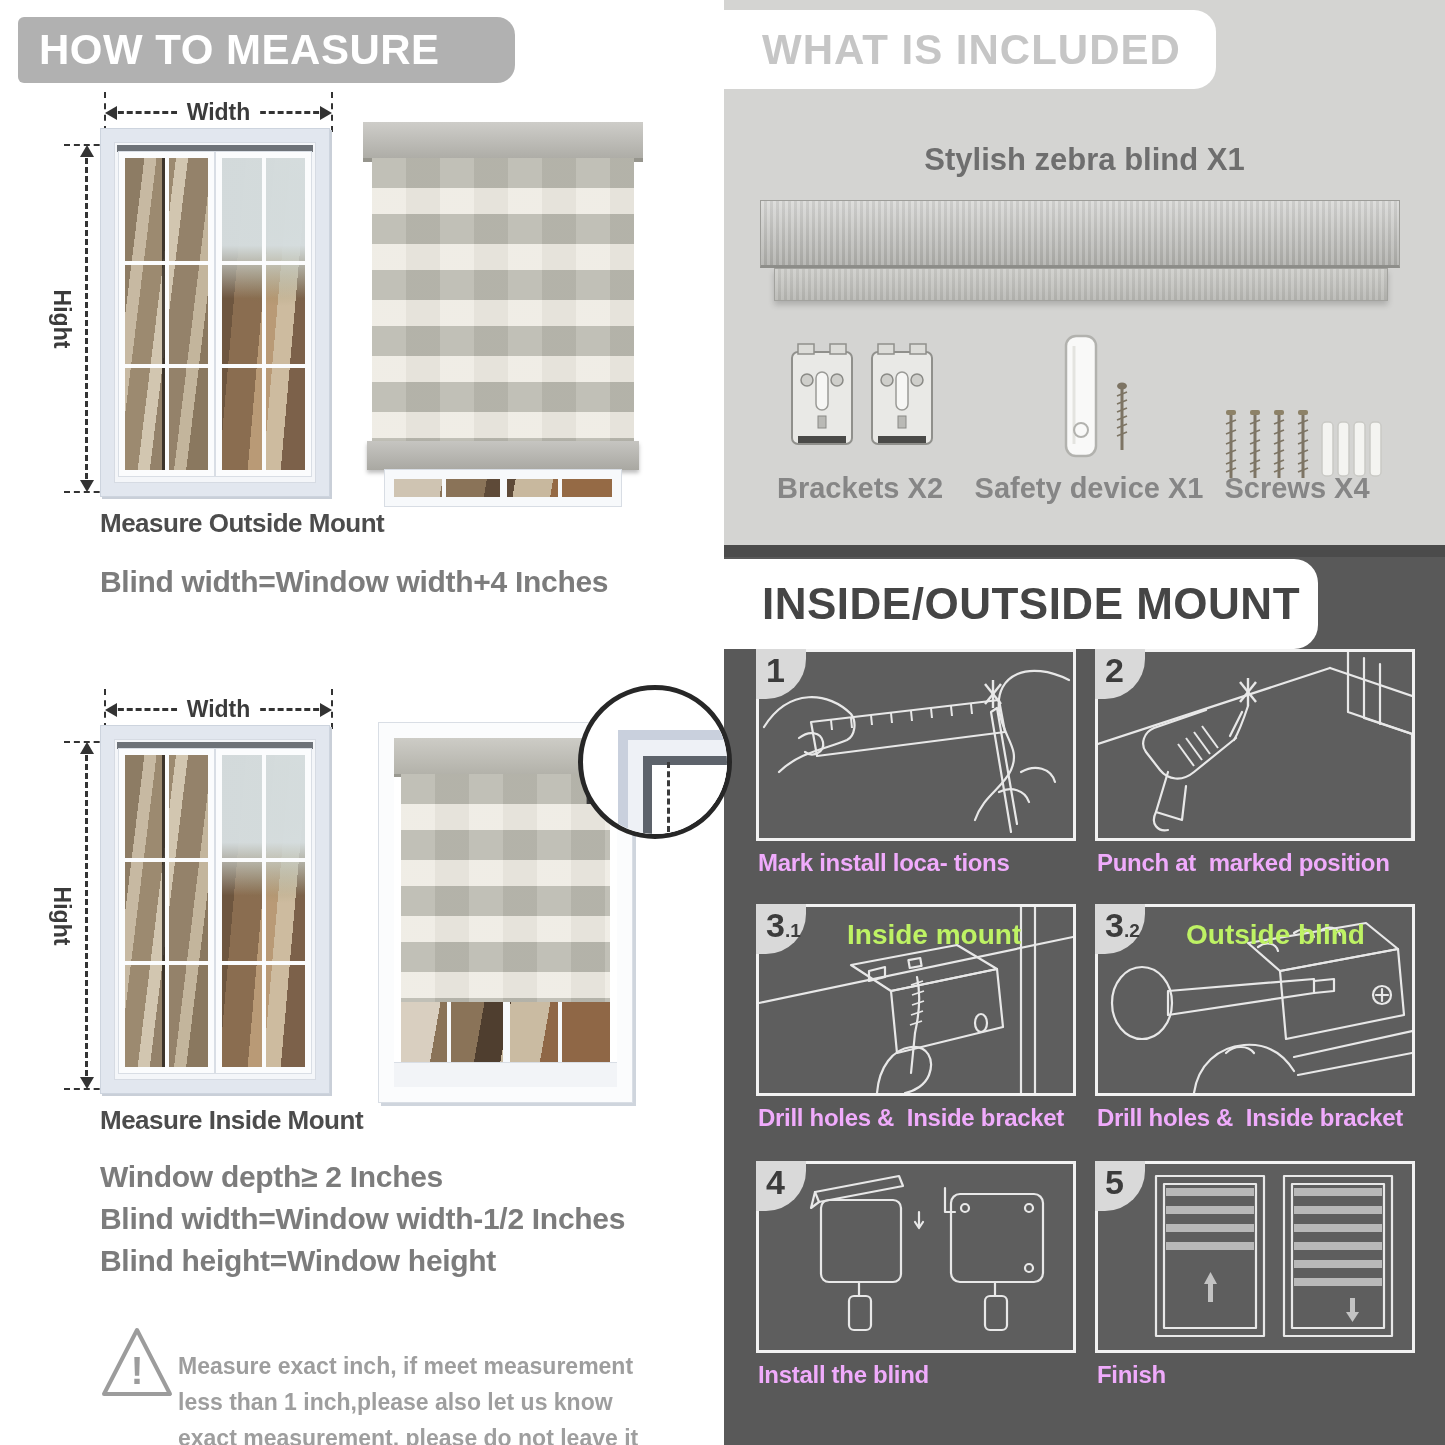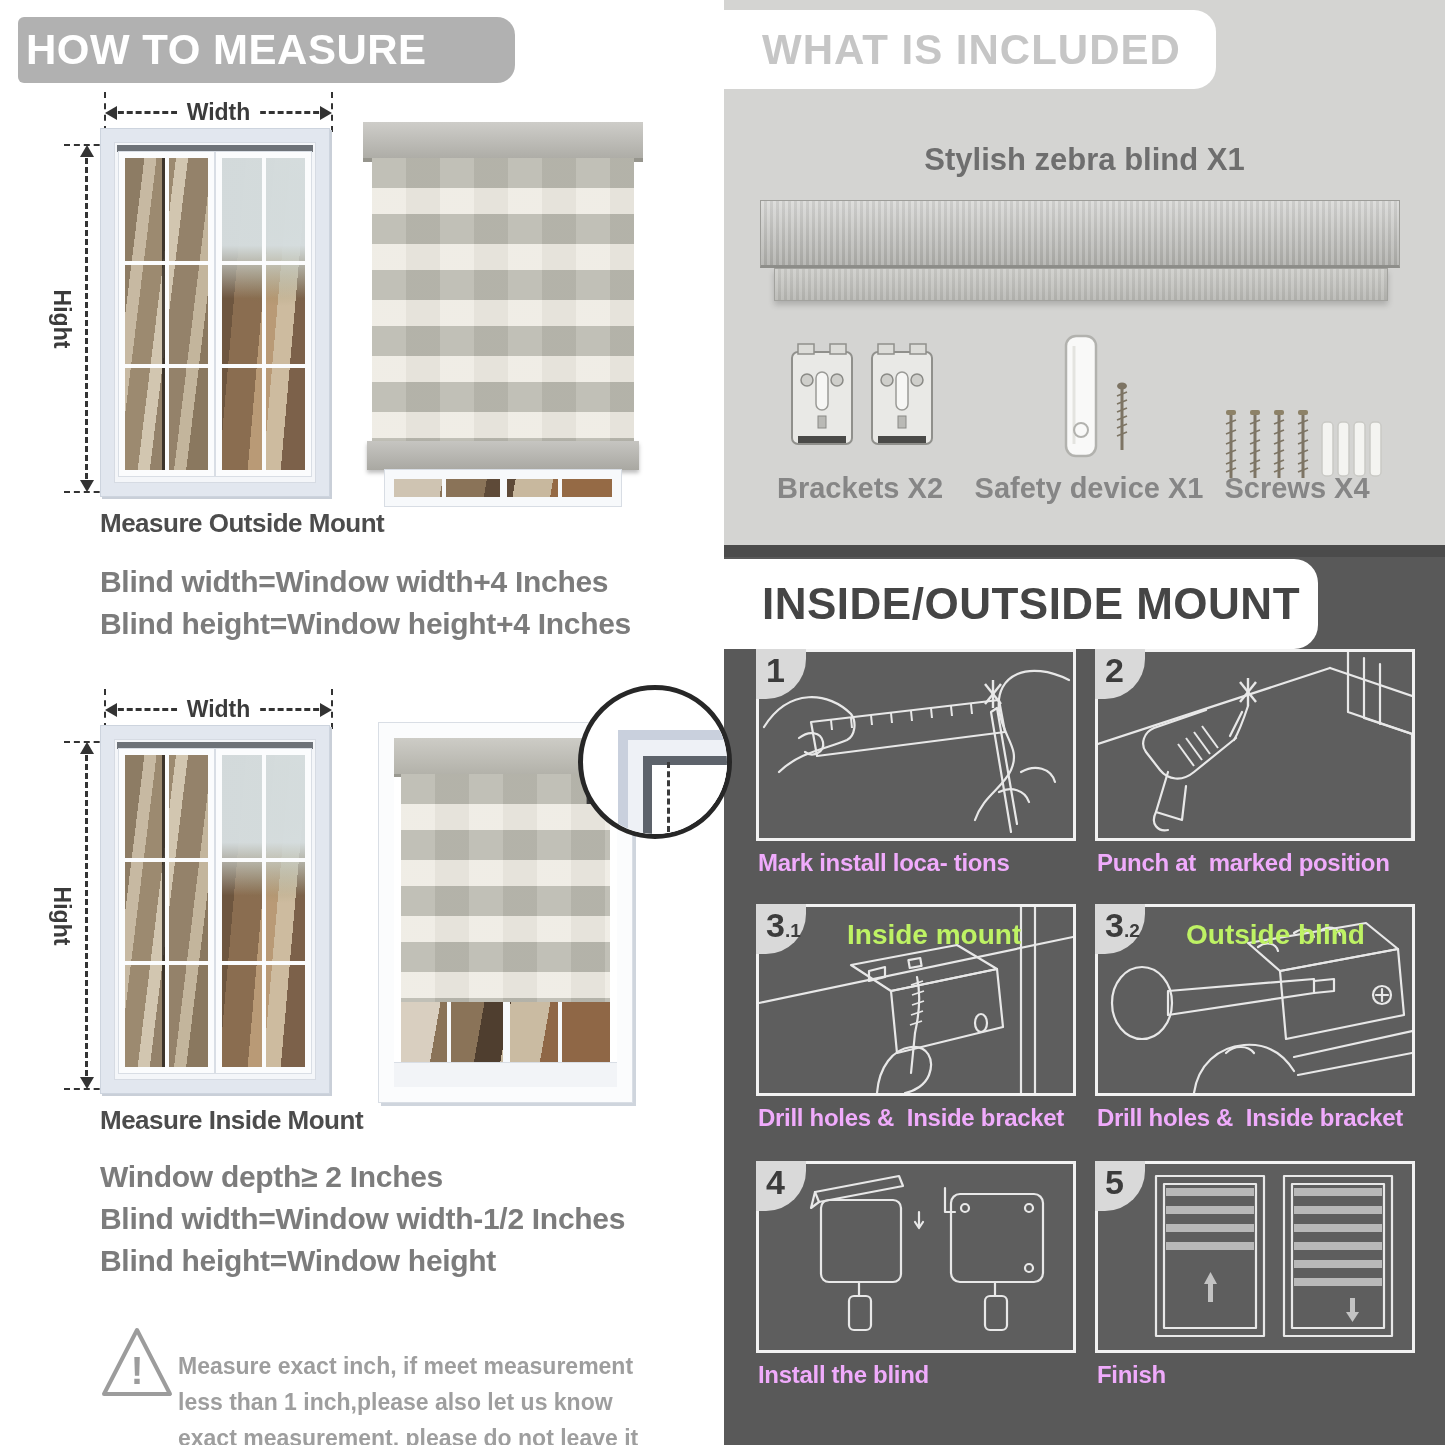--- a/index.html
+++ b/index.html
@@ -3,21 +3,21 @@
 <meta charset="utf-8">
 <style>
   html,body{margin:0;padding:0;background:#ffffff;}
   body{font-family:"Liberation Sans", sans-serif;}
   .canvas{position:relative;width:1445px;height:1445px;background:#ffffff;overflow:hidden;}
   .abs{position:absolute;}
 
   
   .left-half{position:absolute;left:0;top:0;width:724px;height:1445px;background:#fff;}
   .htm-banner{position:absolute;left:18px;top:17px;width:497px;height:66px;background:#b1b1b1;
-    border-radius:6px 18px 18px 6px;display:flex;align-items:center;padding-left:8px;box-sizing:border-box;}
+    border-radius:6px 18px 18px 6px;display:flex;align-items:center;padding-left:21px;box-sizing:border-box;}
   .htm-banner .t{color:#fff;font-weight:bold;font-size:42px;letter-spacing:.5px;}
 
   h2.sec-title{position:absolute;margin:0;font-size:26px;font-weight:bold;color:#4c4c4c;letter-spacing:-.5px;}
   .sub-line{position:absolute;margin:0;font-size:30px;font-weight:bold;color:#7c7c7c;letter-spacing:-.3px;}
 
   
   .window{position:absolute;width:230px;height:369px;background:#e2e7ef;border:1px solid #cdd4de;
     box-shadow:2px 2px 0 #c9cfd8;box-sizing:border-box;padding:13px;}
   .win-inner{position:relative;width:100%;height:100%;background:#f4f6f9;border:1px solid #d6dbe3;box-sizing:border-box;}
   .win-track{position:absolute;left:2px;right:2px;top:2px;height:7px;background:#6d7278;}
@@ -184,21 +184,20 @@
       <div class="bottomrail" style="left:4px;top:319px;width:272px;height:29px;"></div>
       <div class="lower-window" style="left:22px;top:348px;width:236px;height:36px;">
         <div class="lw-mullion"></div>
         <div class="lw-mullion lw-m2"></div>
         <div class="lw-mullion lw-m3"></div>
       </div>
     </div>
 
     <h2 class="sec-title" style="left:100px;top:508px;">Measure Outside Mount</h2>
     <p class="sub-line" style="left:100px;top:565px;">Blind width=Window width+4 Inches</p>
-    <p class="sub-line" style="left:100px;top:607px;">Blind height=Window height+4 Inches</p>
 
     <div class="harrow" style="left:105px;top:695px;width:227px;">
       <span class="dashline"></span>
       <span class="ah ah-l"></span>
       <span class="ah ah-r"></span>
       <span class="hterm hterm-l"></span>
       <span class="hterm hterm-r"></span>
       <span class="label">Width</span>
     </div>
     <div class="varrow" style="left:72px;top:742px;height:347px;">

